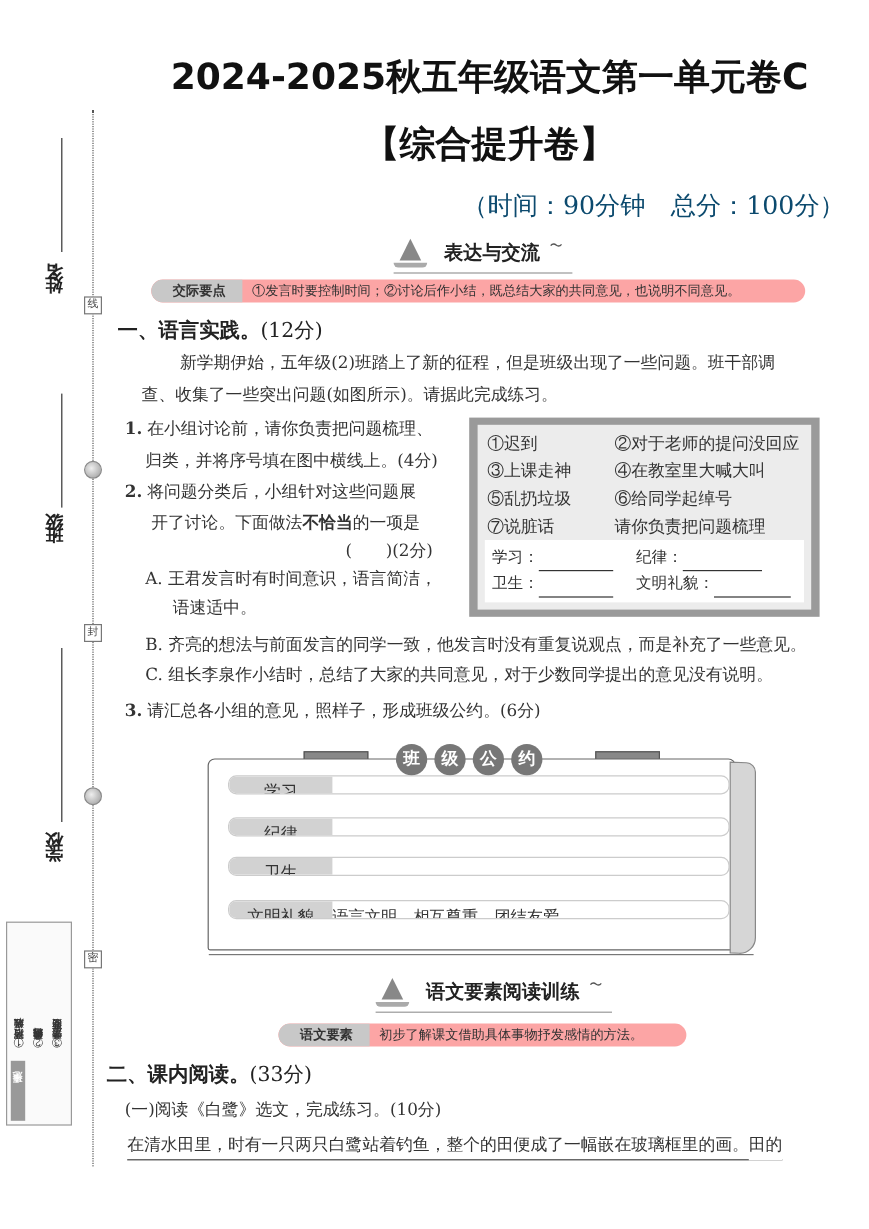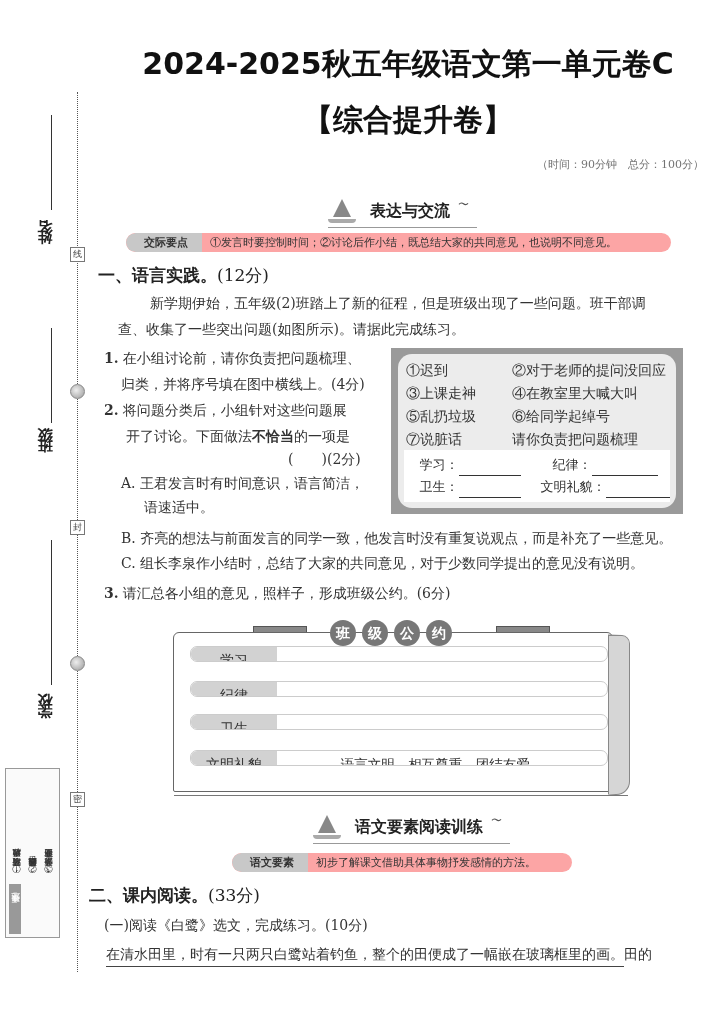--- a/index.html
+++ b/index.html
@@ -21,21 +21,21 @@
                  font-size: 8.5px; writing-mode: vertical-rl; transform: rotate(180deg); text-align: center; line-height: 12px;
                  font-family: "DejaVu Sans", sans-serif; }
   .notes-item { position: absolute; bottom: 3px; width: 12px; height: 160px; font-size: 8.5px; line-height: 12px;
                 writing-mode: vertical-rl; transform: rotate(180deg); color: #333; }
 
   
   .title { position: absolute; left: 98px; top: 44px; width: 620px; text-align: center;
            font-family: "DejaVu Sans", sans-serif; font-size: 30px; font-weight: bold; letter-spacing: 0px; color: #111; }
   .subtitle { position: absolute; left: 98px; top: 100px; width: 620px; text-align: center;
               font-family: "DejaVu Sans", sans-serif; font-size: 30px; font-weight: bold; color: #111; }
-  .exam-info { position: absolute; right: 20px; top: 157px; font-size: 11px; color: #737373; }
+  .exam-info { position: absolute; right: 20px; top: 157px; font-size: 21px; color: #0c4a6e; }
 
   
   .section-head { position: absolute; height: 34px; display: flex; align-items: center; }
   .sail { width: 26px; height: 24px; position: relative; margin-right: 16px; }
   .sail .tri { position: absolute; left: 5px; top: 0; width: 0; height: 0; border-left: 9px solid transparent;
                border-right: 9px solid transparent; border-bottom: 18px solid #888; }
   .sail .hull { position: absolute; left: 0; bottom: 0; width: 28px; height: 4px; background: #aaa; border-radius: 0 0 6px 6px; }
   .section-head .txt { font-family: "DejaVu Sans", sans-serif; font-weight: bold; font-size: 16px; color: #222; }
   .section-head .bird { font-size: 11px; color: #555; margin-left: 8px; margin-top: -14px; }
   .section-head .ul { position: absolute; left: 0; right: -8px; bottom: 0; height: 0; border-bottom: 1px solid #999; }
@@ -47,40 +47,40 @@
   .key-pill .body { padding: 0 10px 0 8px; white-space: nowrap; text-align: right; }
 
   .q-head { position: absolute; font-family: "DejaVu Sans", sans-serif; font-weight: bold; font-size: 17px; color: #222; }
   .q-head .pts { font-family: "DejaVu Serif", serif; font-weight: normal; }
   .para { position: absolute; font-size: 14px; line-height: 26px; color: #333; }
   .num { font-weight: bold; margin-right: 4px; }
   .bold { font-weight: bold; font-family: "DejaVu Sans", sans-serif; }
 
   
   .info-box { position: absolute; left: 391px; top: 348px; width: 292px; height: 166px; background: #9a9a9a; padding: 6px 7px; }
-  .info-inner { width: 100%; height: 100%; background: #ececec; position: relative; border-radius: 14px; }
+  .info-inner { width: 100%; height: 100%; background: #ececec; position: relative; }
   .info-grid { position: absolute; left: 8px; top: 6px; display: grid; grid-template-columns: 106px 170px; row-gap: 2px;
                font-size: 14px; line-height: 21px; color: #333; }
   .info-fill { position: absolute; left: 6px; right: 6px; bottom: 6px; height: 52px; background: #fff;
-               display: grid; grid-template-columns: 120px 150px; padding: 4px 6px; font-size: 13px; line-height: 22px; color: #333; text-align: center; }
+               display: grid; grid-template-columns: 120px 150px; padding: 4px 6px; font-size: 13px; line-height: 22px; color: #333; }
   .blank { display: inline-block; border-bottom: 1px solid #333; vertical-align: bottom; height: 16px; }
 
   
   .card { position: absolute; left: 173px; top: 632px; width: 440px; height: 160px; border: 1.5px solid #666; border-radius: 6px 6px 2px 2px;
           background: #fff; }
   .card-flap { position: absolute; right: -18px; top: 2px; width: 22px; height: 160px; background: #d6d6d6; border: 1px solid #888;
                border-radius: 0 8px 14px 0; transform: skewY(2deg); }
   .card-bottom { position: absolute; left: 0px; right: -16px; bottom: -5px; height: 4px; border-bottom: 1px solid #777; }
   .card-tab { position: absolute; top: 626px; height: 10px; background: #888; border: 1px solid #555; }
   .card-title { position: absolute; left: 330px; top: 620px; display: flex; gap: 6px; }
   .card-title span { width: 26px; height: 26px; border-radius: 50%; background: #777; color: #fff; font-weight: bold;
                      font-size: 14px; line-height: 26px; text-align: center; font-family: "DejaVu Sans", sans-serif; }
   .card-row { position: absolute; left: 16px; width: 418px; height: 16px; border: 1px solid #ccc; border-radius: 7px; display: flex; overflow: hidden; }
   .card-row .lbl { width: 86px; background: #d2d2d2; font-size: 14px; text-align: center; line-height: 26px; color: #333; }
-  .card-row .val { flex: 1; font-size: 13.5px; line-height: 26px; text-align: center; color: #333; }
+  .card-row .val { flex: 1; font-size: 13.5px; line-height: 26px; text-align: left; color: #333; }
 
   .reading { position: absolute; left: 106px; top: 943px; font-size: 14px; line-height: 22px; color: #333;
              border-bottom: 1.2px solid #444; padding-bottom: 1px; }
 </style>
 </head>
 <body>
 
 <div class="margin">
   <div class="dash-line"></div>
 

